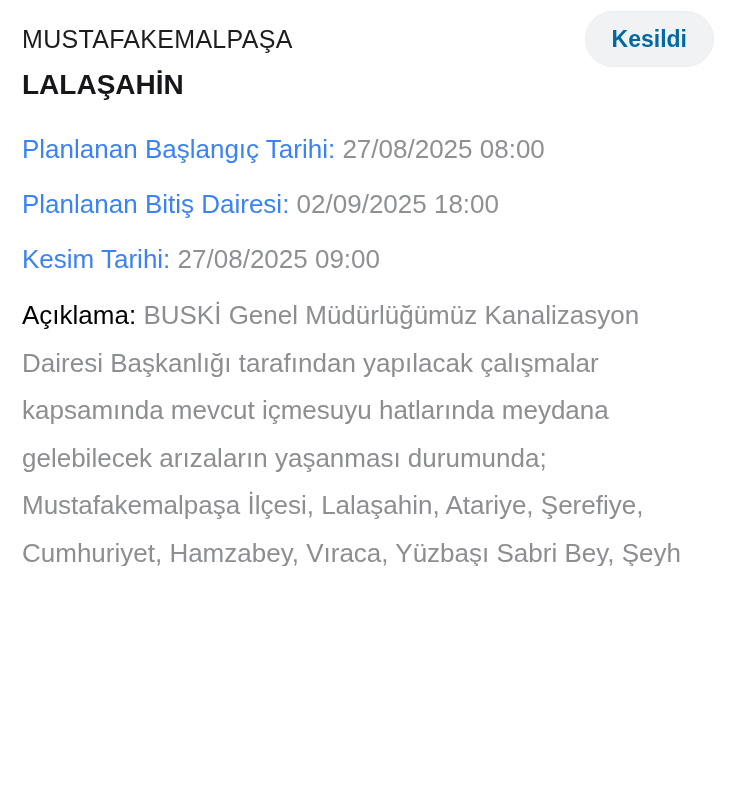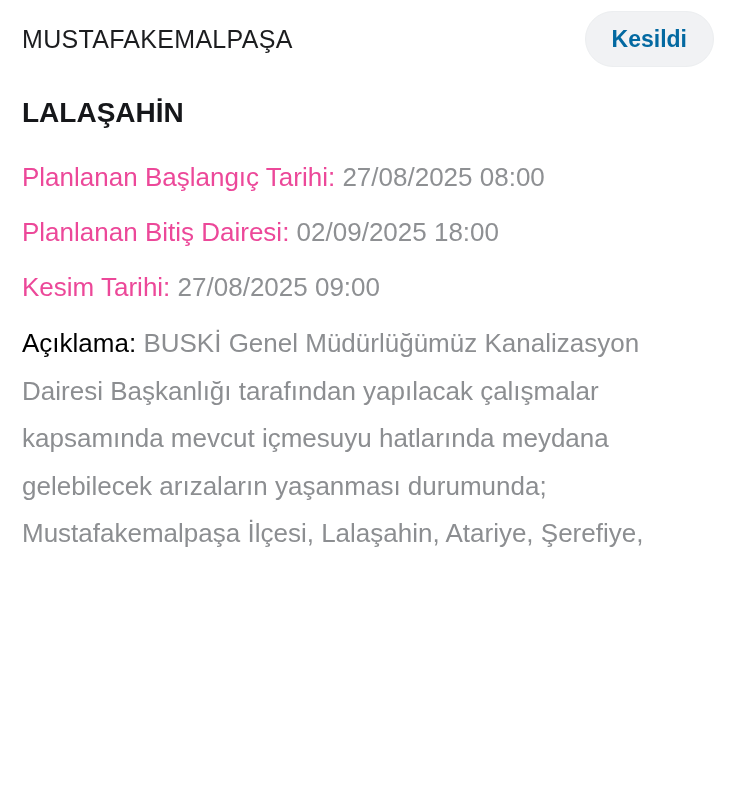--- a/index.html
+++ b/index.html
@@ -36,40 +36,40 @@
     height: 56px;
     line-height: 54px;
     padding: 0 26px;
     box-sizing: border-box;
     font-size: 23px;
     font-weight: 700;
     color: #0369a1;
     white-space: nowrap;
   }
   .neighborhood {
-    margin-top: 28px;
+    margin-top: 0;
     font-size: 28px;
     line-height: 34px;
     font-weight: 700;
     color: #16171a;
   }
   .fields {
     margin-top: 32px;
   }
   .field-row {
     font-size: 26px;
     line-height: 30px;
     margin-bottom: 25px;
     white-space: nowrap;
   }
   .field-row:last-child {
     margin-bottom: 0;
   }
   .field-label {
-    color: #ec4899;
+    color: #3b82f6;
     font-weight: 400;
   }
   .field-value {
     color: #8e9093;
     text-align: center;
   }
   .description {
     margin: 18px 0 0 0;
     font-size: 26px;
     line-height: 47.5px;

